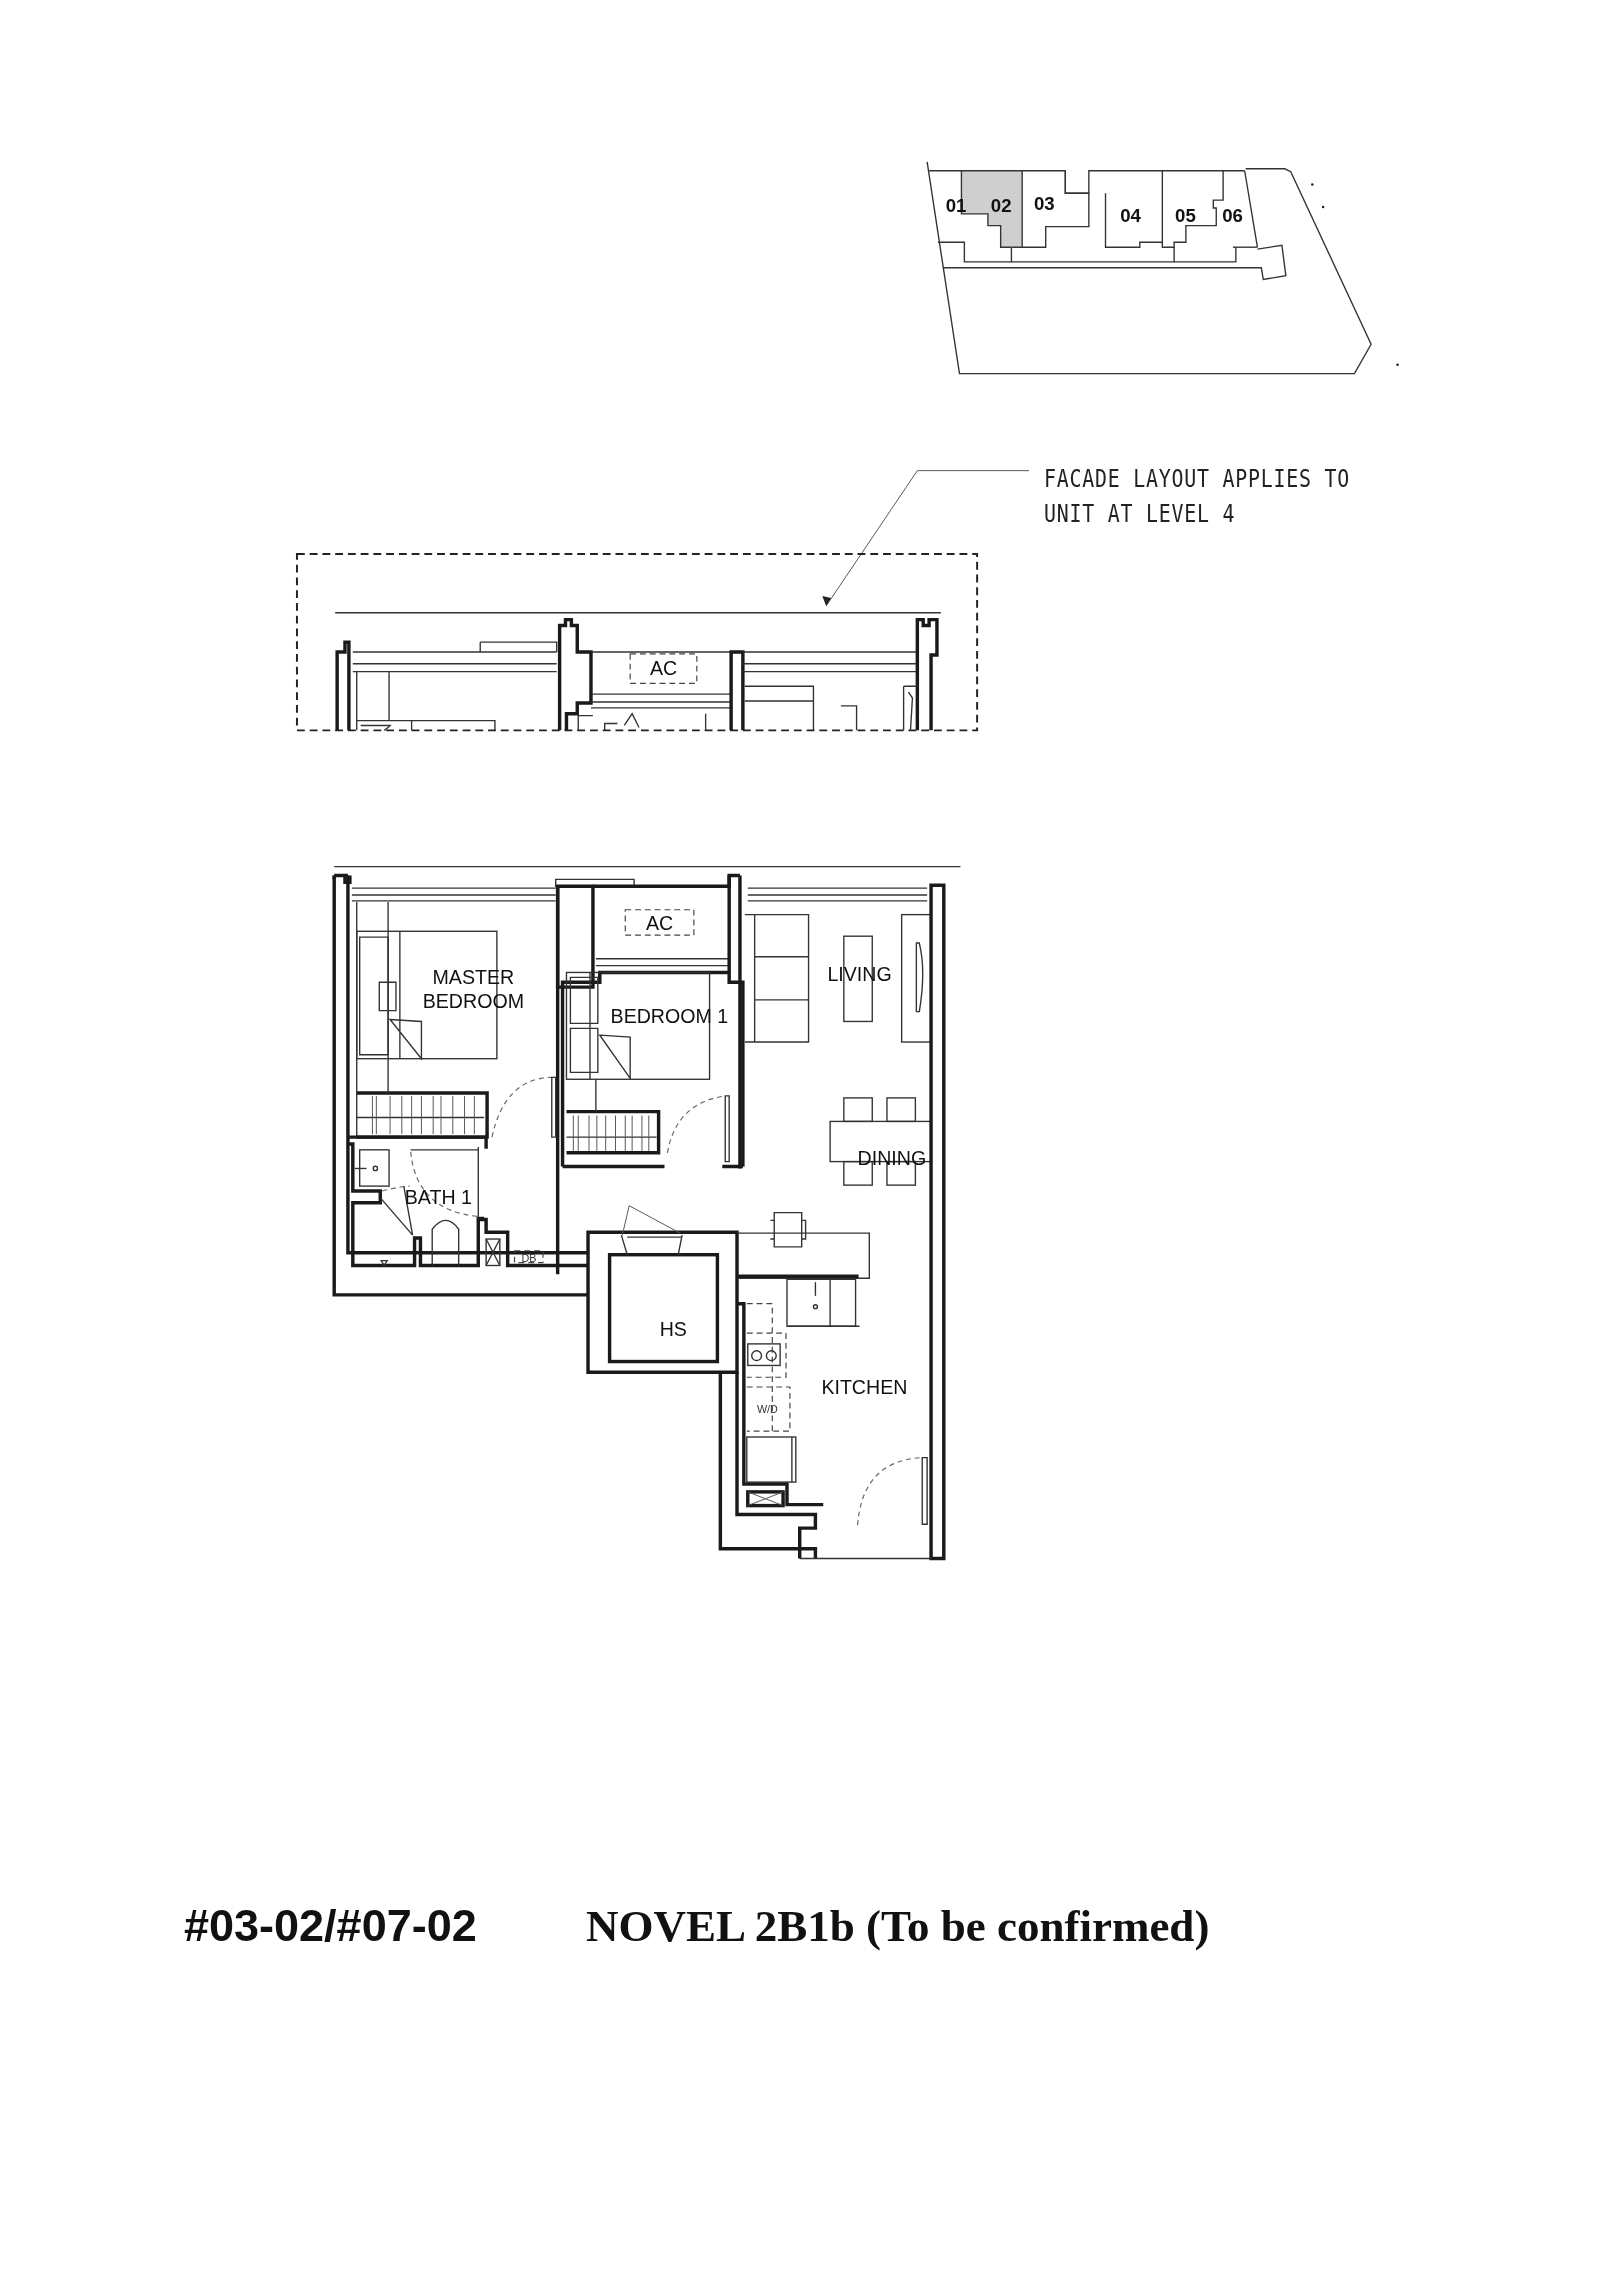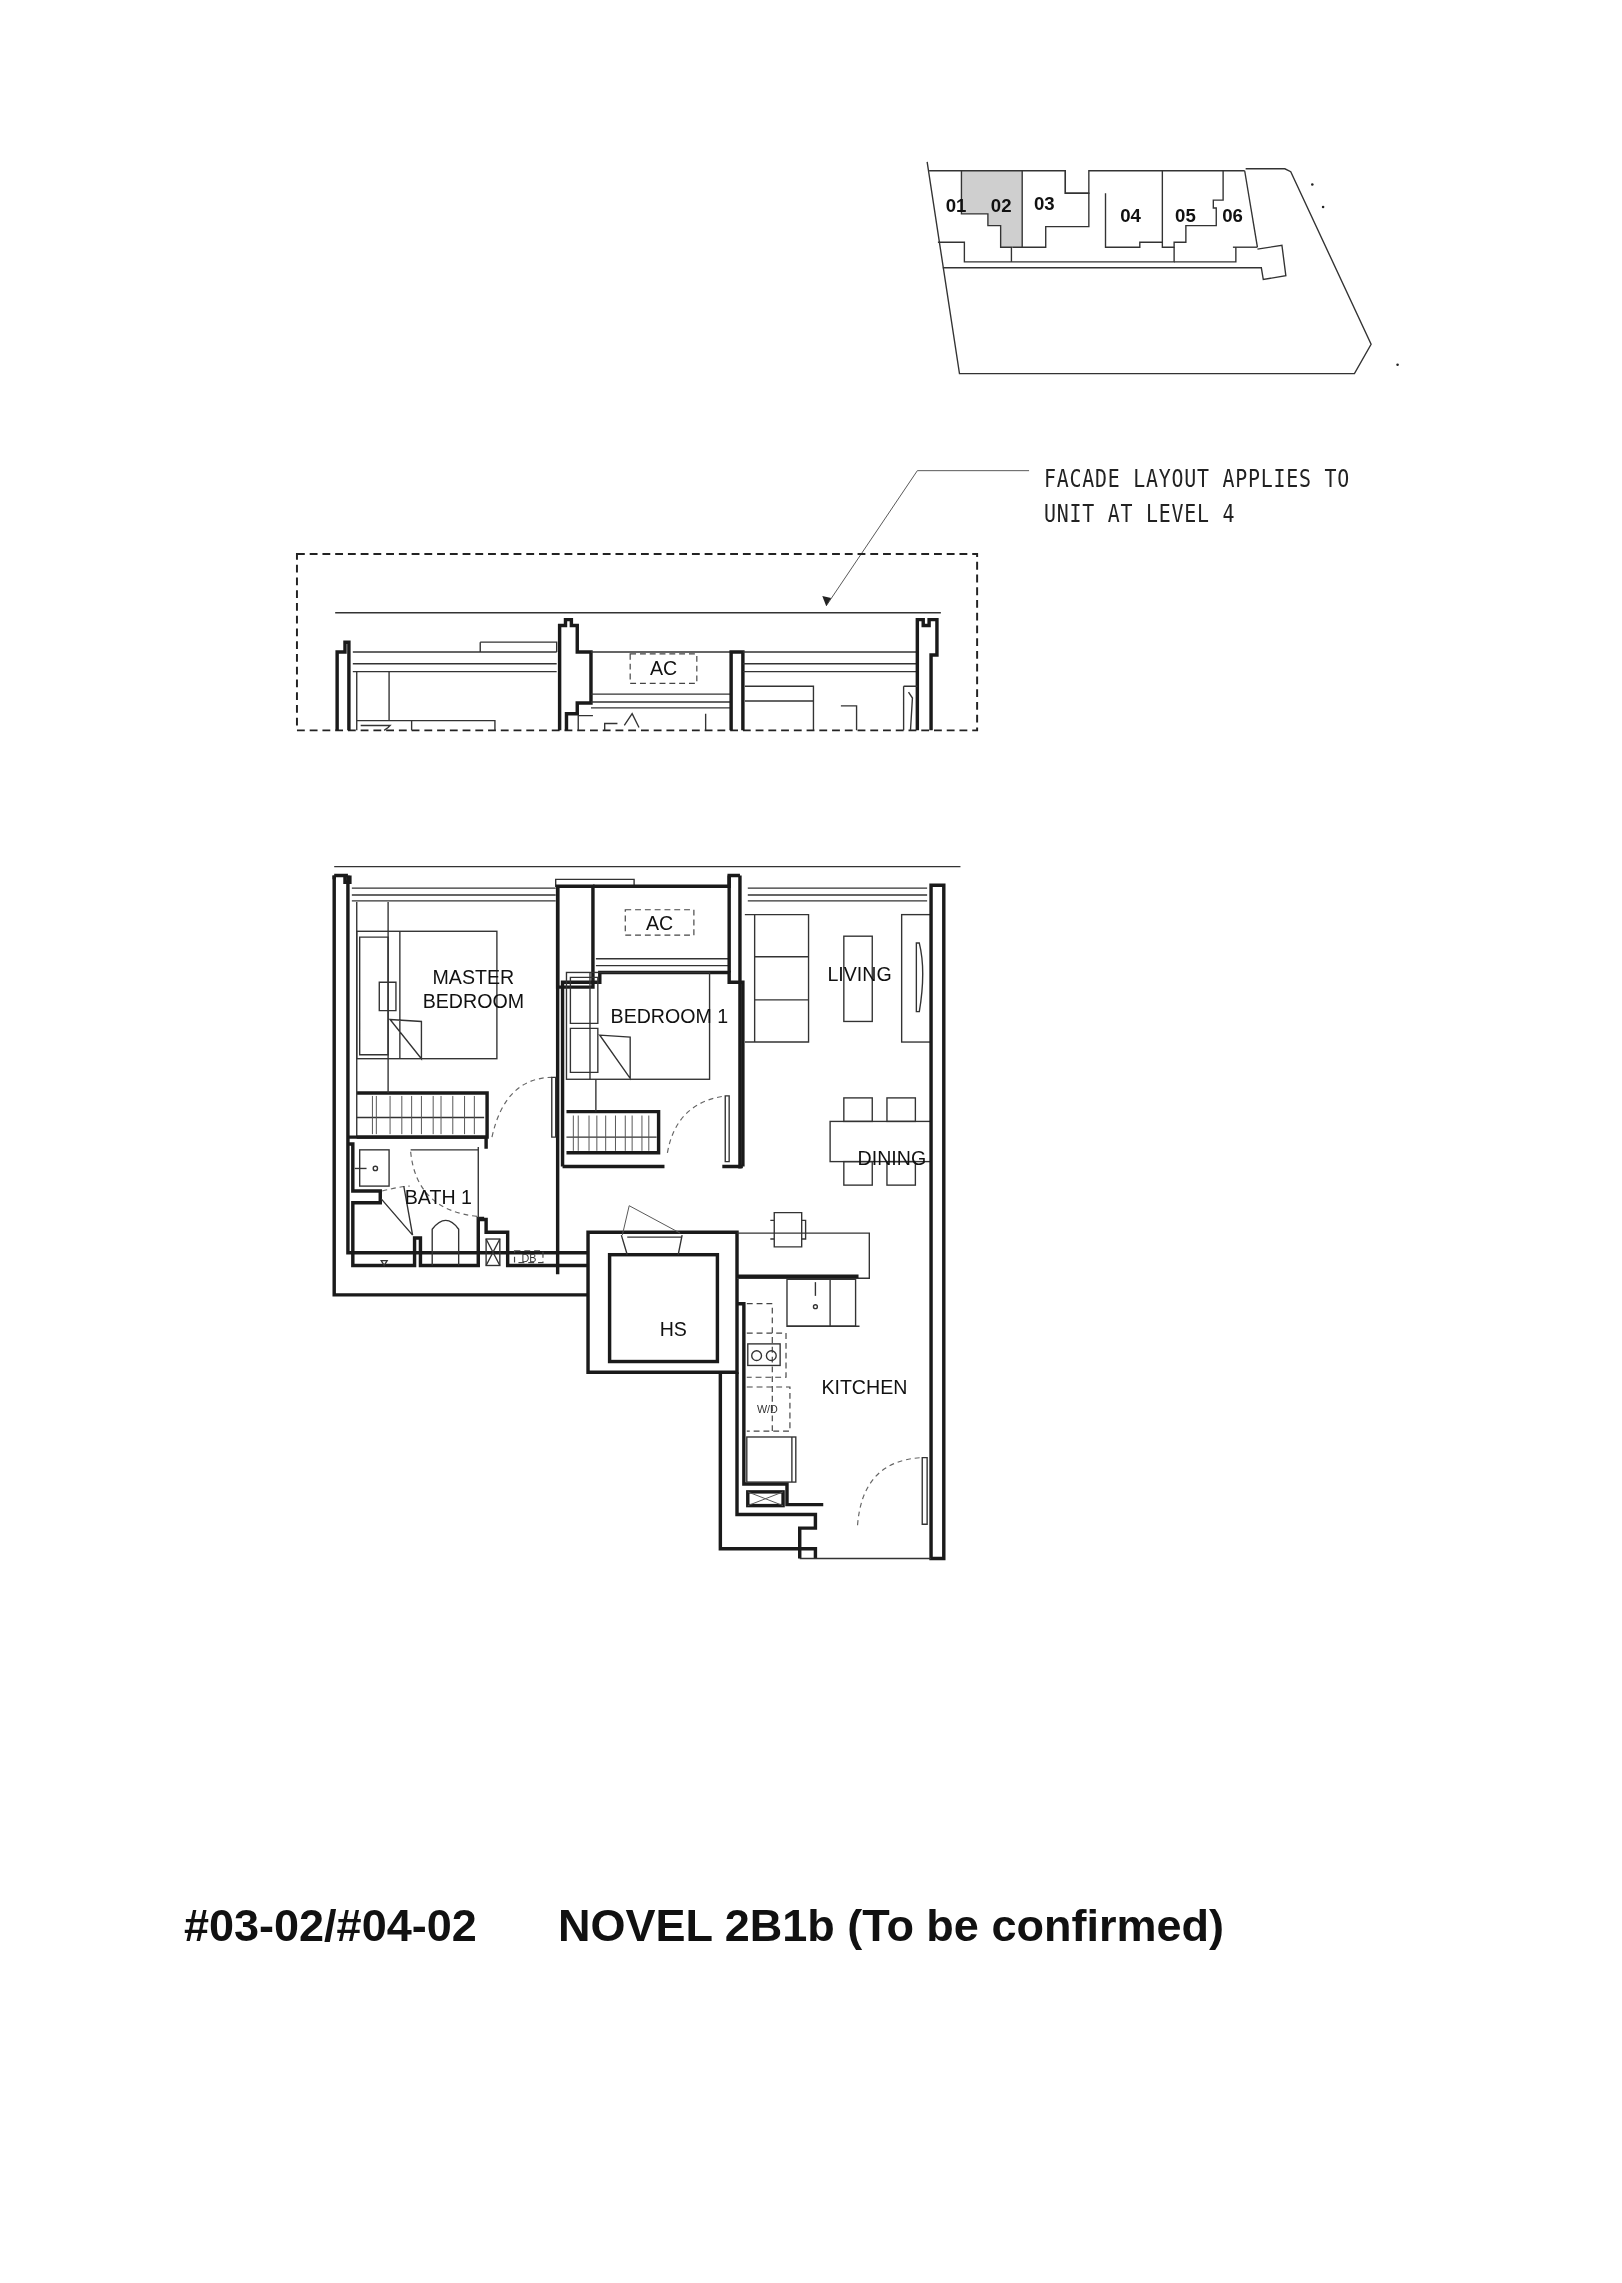--- a/index.html
+++ b/index.html
@@ -10,21 +10,21 @@
   .hair { fill:none; stroke:#555; stroke-width:1; }
   .dash { fill:none; stroke:#222; stroke-width:2; stroke-dasharray:8 5; }
   .dashthin { fill:none; stroke:#444; stroke-width:1.2; stroke-dasharray:6 4; }
   .arc { fill:none; stroke:#666; stroke-width:1.2; stroke-dasharray:5 4; }
   .room-label { font-family:"Liberation Sans", sans-serif; font-size:20px; fill:#111; }
   .small-label { font-family:"Liberation Sans", sans-serif; font-size:11px; fill:#333; }
   .key-label { font-family:"Liberation Sans", sans-serif; font-size:19px; font-weight:bold; fill:#111; }
   .note { position:absolute; left:1044px; top:461px; font-family:"DejaVu Sans Mono", monospace; font-size:25.5px; line-height:35px; letter-spacing:1px; color:#222; transform:scaleX(0.78); transform-origin:left top; white-space:nowrap; }
   .footer { position:absolute; top:1900px; font-family:"Liberation Sans", sans-serif; font-weight:bold; font-size:45px; color:#111; white-space:nowrap; }
   .footer.unit { left:184px; }
-  .footer.type { left:558px; }
+  .footer.type { left:586px;font-family:Liberation Serif, serif; }
 </style>
 </head>
 <body>
 
 <svg width="1622" height="2284" viewBox="0 0 1655 2330">
 
   <g>
 
     <path d="M981,174 L1043,174 L1043,252 L1021,252 L1021,230 L1008,230 L1008,218 L981,218 Z" fill="#cfcfcf" stroke="none"></path>
 
@@ -212,15 +212,15 @@
     <text class="room-label" x="687" y="1363" text-anchor="middle">HS</text>
     <text class="room-label" x="882" y="1422" text-anchor="middle">KITCHEN</text>
   </g>
 </svg>
 
 <div class="note">
   <div>FACADE LAYOUT APPLIES TO</div>
   <div>UNIT AT LEVEL 4</div>
 </div>
 
-<div class="footer unit">#03-02/#04-02</div>
+<div class="footer unit">#03-02/#07-02</div>
 <div class="footer type">NOVEL 2B1b (To be confirmed)</div>
 
 
 </body></html>

